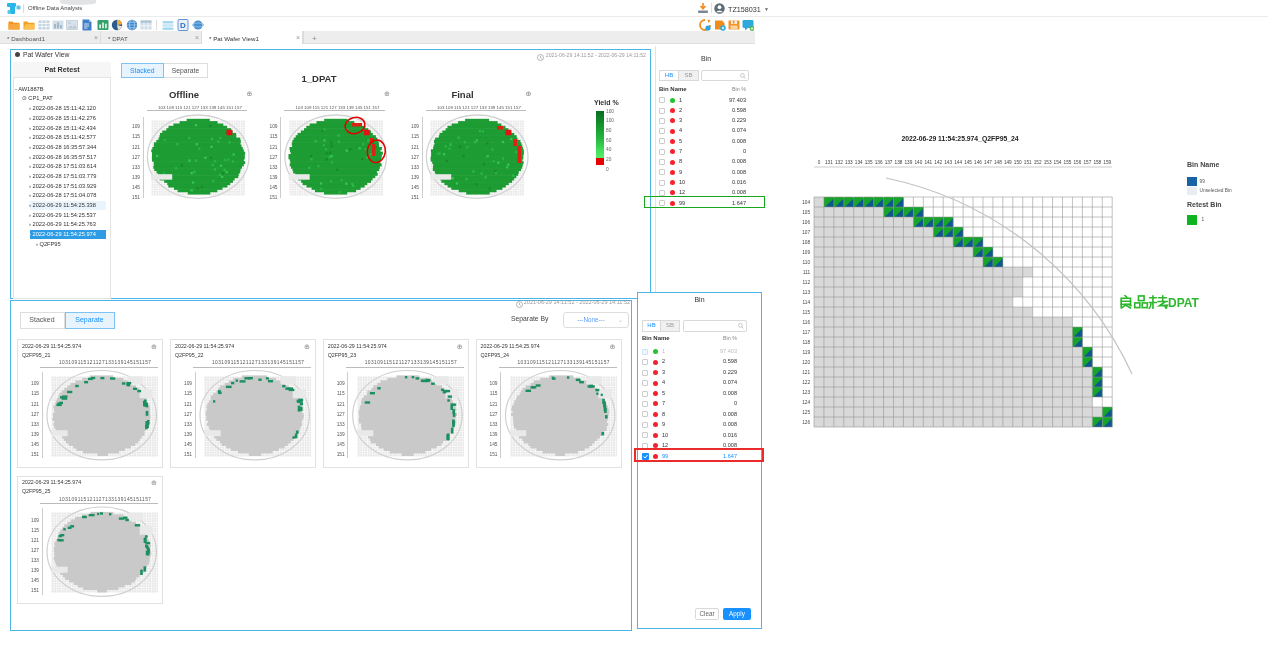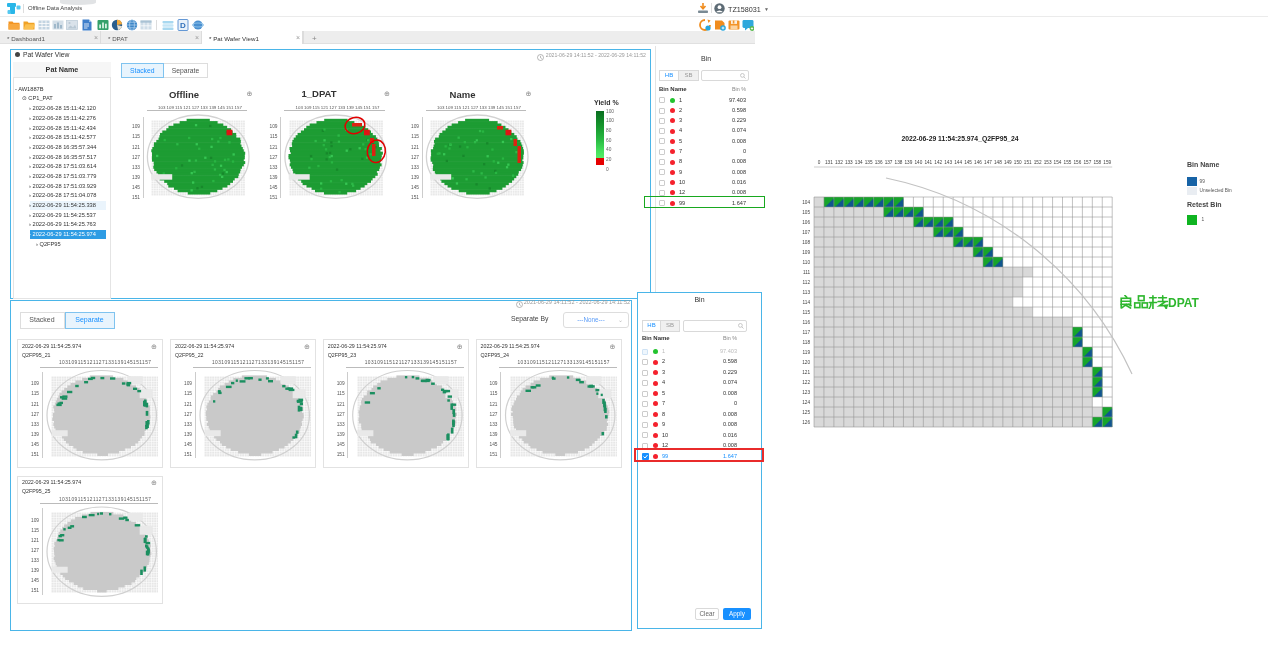--- a/index.html
+++ b/index.html
@@ -125,21 +125,21 @@
 <div style="position:absolute;left:312px;top:33.5px;font-size:8px;color:#888;">+</div>
 <div style="position:absolute;left:9.5px;top:49px;width:641px;height:250px;border:1px solid #4ab5e8;background:#fff;"></div>
 <div style="position:absolute;left:15px;top:51.5px;width:5px;height:5px;background:#444;border-radius:50%;"></div>
 <div style="position:absolute;left:23px;top:50.5px;font-size:6.8px;color:#333;">Pat Wafer View</div>
 <svg class="ab" style="left:537px;top:53.5px" width="7" height="7" viewBox="0 0 7 7">
     <circle cx="3.5" cy="3.5" r="3" fill="none" stroke="#999" stroke-width="0.7"></circle>
     <path d="M3.5 1.8 v1.9 l1.3 0.8" stroke="#999" stroke-width="0.7" fill="none"></path>
   </svg>
 <div style="position:absolute;right:622px;top:52px;font-size:5.2px;color:#999;white-space:nowrap;">2021-06-29 14:11:52 - 2022-06-29 14:11:52</div>
 <div style="position:absolute;left:13px;top:62px;width:98px;height:237px;border:1px solid #e4e4e4;background:#fff;"></div>
-<div style="position:absolute;left:13px;top:62px;width:98px;height:16px;background:#f6f6f6;border-bottom:1px solid #e4e4e4;font-size:7.2px;font-weight:bold;color:#333;text-align:center;line-height:16px;">Pat Name</div>
+<div style="position:absolute;left:13px;top:62px;width:98px;height:16px;background:#f6f6f6;border-bottom:1px solid #e4e4e4;font-size:7.2px;font-weight:bold;color:#333;text-align:center;line-height:16px;">Pat Retest</div>
 <div style="position:absolute;left:15px;top:85.8px;font-size:5.7px;color:#333;white-space:nowrap;">- AW1887B</div>
 <div style="position:absolute;left:22px;top:95.47999999999999px;font-size:5.7px;color:#333;white-space:nowrap;">⊙ CP1_PAT</div>
 <div style="position:absolute;left:29px;top:105.16px;font-size:5.7px;color:#333;white-space:nowrap;">› 2022-06-28 15:11:42.120</div>
 <div style="position:absolute;left:29px;top:114.84px;font-size:5.7px;color:#333;white-space:nowrap;">› 2022-06-28 15:11:42.276</div>
 <div style="position:absolute;left:29px;top:124.52000000000001px;font-size:5.7px;color:#333;white-space:nowrap;">› 2022-06-28 15:11:42.434</div>
 <div style="position:absolute;left:29px;top:134.20000000000002px;font-size:5.7px;color:#333;white-space:nowrap;">› 2022-06-28 15:11:42.577</div>
 <div style="position:absolute;left:29px;top:143.88000000000002px;font-size:5.7px;color:#333;white-space:nowrap;">› 2022-06-28 16:35:57.344</div>
 <div style="position:absolute;left:29px;top:153.56000000000003px;font-size:5.7px;color:#333;white-space:nowrap;">› 2022-06-28 16:35:57.517</div>
 <div style="position:absolute;left:29px;top:163.24000000000004px;font-size:5.7px;color:#333;white-space:nowrap;">› 2022-06-28 17:51:03.614</div>
 <div style="position:absolute;left:29px;top:172.92000000000004px;font-size:5.7px;color:#333;white-space:nowrap;">› 2022-06-28 17:51:03.779</div>
@@ -396,34 +396,34 @@
 <div style="position:absolute;left:146.9px;top:110.3px;width:100.5px;height:1px;background:#bbb;z-index:0;"></div>
 <div style="position:absolute;left:142.8px;top:117.3px;width:1px;height:80.7px;background:#ccc;z-index:0;"></div>
 <div style="position:absolute;left:127px;top:124.4px;width:13px;font-size:4.8px;color:#555;text-align:right;z-index:0;">109</div>
 <div style="position:absolute;left:127px;top:134.45000000000002px;width:13px;font-size:4.8px;color:#555;text-align:right;z-index:0;">115</div>
 <div style="position:absolute;left:127px;top:144.50000000000003px;width:13px;font-size:4.8px;color:#555;text-align:right;z-index:0;">121</div>
 <div style="position:absolute;left:127px;top:154.55000000000004px;width:13px;font-size:4.8px;color:#555;text-align:right;z-index:0;">127</div>
 <div style="position:absolute;left:127px;top:164.60000000000005px;width:13px;font-size:4.8px;color:#555;text-align:right;z-index:0;">133</div>
 <div style="position:absolute;left:127px;top:174.65000000000006px;width:13px;font-size:4.8px;color:#555;text-align:right;z-index:0;">139</div>
 <div style="position:absolute;left:127px;top:184.70000000000007px;width:13px;font-size:4.8px;color:#555;text-align:right;z-index:0;">145</div>
 <div style="position:absolute;left:127px;top:194.75000000000009px;width:13px;font-size:4.8px;color:#555;text-align:right;z-index:0;">151</div>
-<div style="position:absolute;left:279px;top:88px;width:80px;font-size:9.5px;font-weight:bold;color:#333;text-align:center;z-index:0;">1_DPAT</div>
+<div style="position:absolute;left:279px;top:73px;width:80px;font-size:9.5px;font-weight:bold;color:#333;text-align:center;z-index:0;">1_DPAT</div>
 <div style="position:absolute;left:384.0px;top:89.5px;font-size:7px;color:#888;z-index:0;">⊕</div>
 <div style="position:absolute;left:295.5px;top:104.5px;width:95px;font-size:4.4px;color:#555;white-space:nowrap;z-index:0;">103 109 115 121 127 133 139 145 151 157</div>
 <div style="position:absolute;left:284.4px;top:110.3px;width:100.5px;height:1px;background:#bbb;z-index:0;"></div>
 <div style="position:absolute;left:280.3px;top:117.3px;width:1px;height:80.7px;background:#ccc;z-index:0;"></div>
 <div style="position:absolute;left:264.5px;top:124.4px;width:13px;font-size:4.8px;color:#555;text-align:right;z-index:0;">109</div>
 <div style="position:absolute;left:264.5px;top:134.45000000000002px;width:13px;font-size:4.8px;color:#555;text-align:right;z-index:0;">115</div>
 <div style="position:absolute;left:264.5px;top:144.50000000000003px;width:13px;font-size:4.8px;color:#555;text-align:right;z-index:0;">121</div>
 <div style="position:absolute;left:264.5px;top:154.55000000000004px;width:13px;font-size:4.8px;color:#555;text-align:right;z-index:0;">127</div>
 <div style="position:absolute;left:264.5px;top:164.60000000000005px;width:13px;font-size:4.8px;color:#555;text-align:right;z-index:0;">133</div>
 <div style="position:absolute;left:264.5px;top:174.65000000000006px;width:13px;font-size:4.8px;color:#555;text-align:right;z-index:0;">139</div>
 <div style="position:absolute;left:264.5px;top:184.70000000000007px;width:13px;font-size:4.8px;color:#555;text-align:right;z-index:0;">145</div>
 <div style="position:absolute;left:264.5px;top:194.75000000000009px;width:13px;font-size:4.8px;color:#555;text-align:right;z-index:0;">151</div>
-<div style="position:absolute;left:422.5px;top:89px;width:80px;font-size:9.5px;font-weight:bold;color:#333;text-align:center;z-index:0;">Name</div>
+<div style="position:absolute;left:422.5px;top:89px;width:80px;font-size:9.5px;font-weight:bold;color:#333;text-align:center;z-index:0;">Final</div>
 <div style="position:absolute;left:525.5px;top:89.5px;font-size:7px;color:#888;z-index:0;">⊕</div>
 <div style="position:absolute;left:437px;top:104.5px;width:95px;font-size:4.4px;color:#555;white-space:nowrap;z-index:0;">103 109 115 121 127 133 139 145 151 157</div>
 <div style="position:absolute;left:425.9px;top:110.3px;width:100.5px;height:1px;background:#bbb;z-index:0;"></div>
 <div style="position:absolute;left:421.8px;top:117.3px;width:1px;height:80.7px;background:#ccc;z-index:0;"></div>
 <div style="position:absolute;left:406px;top:124.4px;width:13px;font-size:4.8px;color:#555;text-align:right;z-index:0;">109</div>
 <div style="position:absolute;left:406px;top:134.45000000000002px;width:13px;font-size:4.8px;color:#555;text-align:right;z-index:0;">115</div>
 <div style="position:absolute;left:406px;top:144.50000000000003px;width:13px;font-size:4.8px;color:#555;text-align:right;z-index:0;">121</div>
 <div style="position:absolute;left:406px;top:154.55000000000004px;width:13px;font-size:4.8px;color:#555;text-align:right;z-index:0;">127</div>
 <div style="position:absolute;left:406px;top:164.60000000000005px;width:13px;font-size:4.8px;color:#555;text-align:right;z-index:0;">133</div>
 <div style="position:absolute;left:406px;top:174.65000000000006px;width:13px;font-size:4.8px;color:#555;text-align:right;z-index:0;">139</div>

